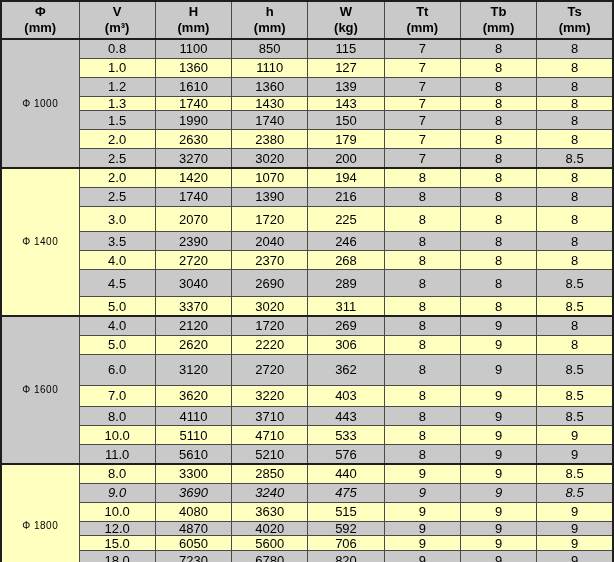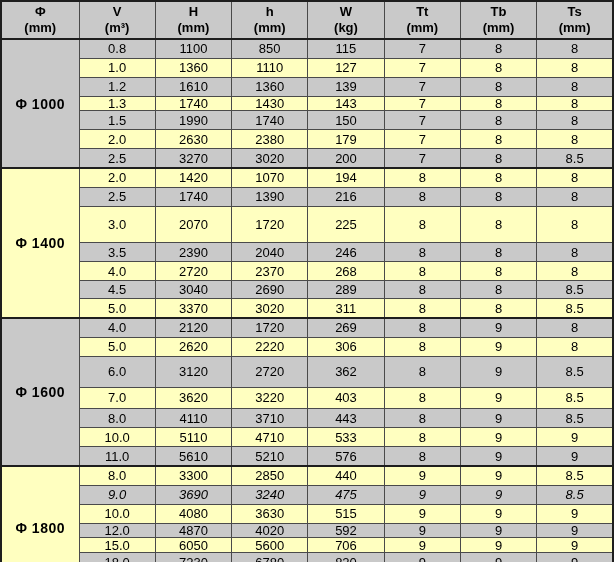--- a/index.html
+++ b/index.html
@@ -31,21 +31,21 @@
     height:36px;
     border-bottom:2px solid var(--thick);
   }
   tbody td{
     font-size:13px;line-height:1;
   }
   tbody td.gray{background:var(--gray);}
   tbody td.yellow{background:var(--yellow);}
   tbody tr.group-start td{border-top:2px solid var(--thick);margin-left:38px;}
   td.label{
-    font-weight:bold;font-size:14px;
+    font-weight:normal;font-size:10px;
     letter-spacing:0.5px;
     text-align:center;
   }
 </style>
 </head>
 <body>
 
 <div class="table-wrap">
   <table id="spec-table">
     <colgroup>
@@ -171,21 +171,21 @@
         </tr>
         <tr style="height: 19.2px;">
           <td class="gray">2.5</td>
           <td class="gray">1740</td>
           <td class="gray">1390</td>
           <td class="gray">216</td>
           <td class="gray">8</td>
           <td class="gray">8</td>
           <td class="gray">8</td>
         </tr>
-        <tr style="height: 36px;">
+        <tr style="height: 25px;">
           <td class="yellow">3.0</td>
           <td class="yellow">2070</td>
           <td class="yellow">1720</td>
           <td class="yellow">225</td>
           <td class="yellow">8</td>
           <td class="yellow">8</td>
           <td class="yellow">8</td>
         </tr>
         <tr style="height: 19.2px;">
           <td class="gray">3.5</td>
@@ -198,21 +198,21 @@
         </tr>
         <tr style="height: 19.2px;">
           <td class="yellow">4.0</td>
           <td class="yellow">2720</td>
           <td class="yellow">2370</td>
           <td class="yellow">268</td>
           <td class="yellow">8</td>
           <td class="yellow">8</td>
           <td class="yellow">8</td>
         </tr>
-        <tr style="height: 18px;">
+        <tr style="height: 27px;">
           <td class="gray">4.5</td>
           <td class="gray">3040</td>
           <td class="gray">2690</td>
           <td class="gray">289</td>
           <td class="gray">8</td>
           <td class="gray">8</td>
           <td class="gray">8.5</td>
         </tr>
         <tr style="height: 19.2px;">
           <td class="yellow">5.0</td>

